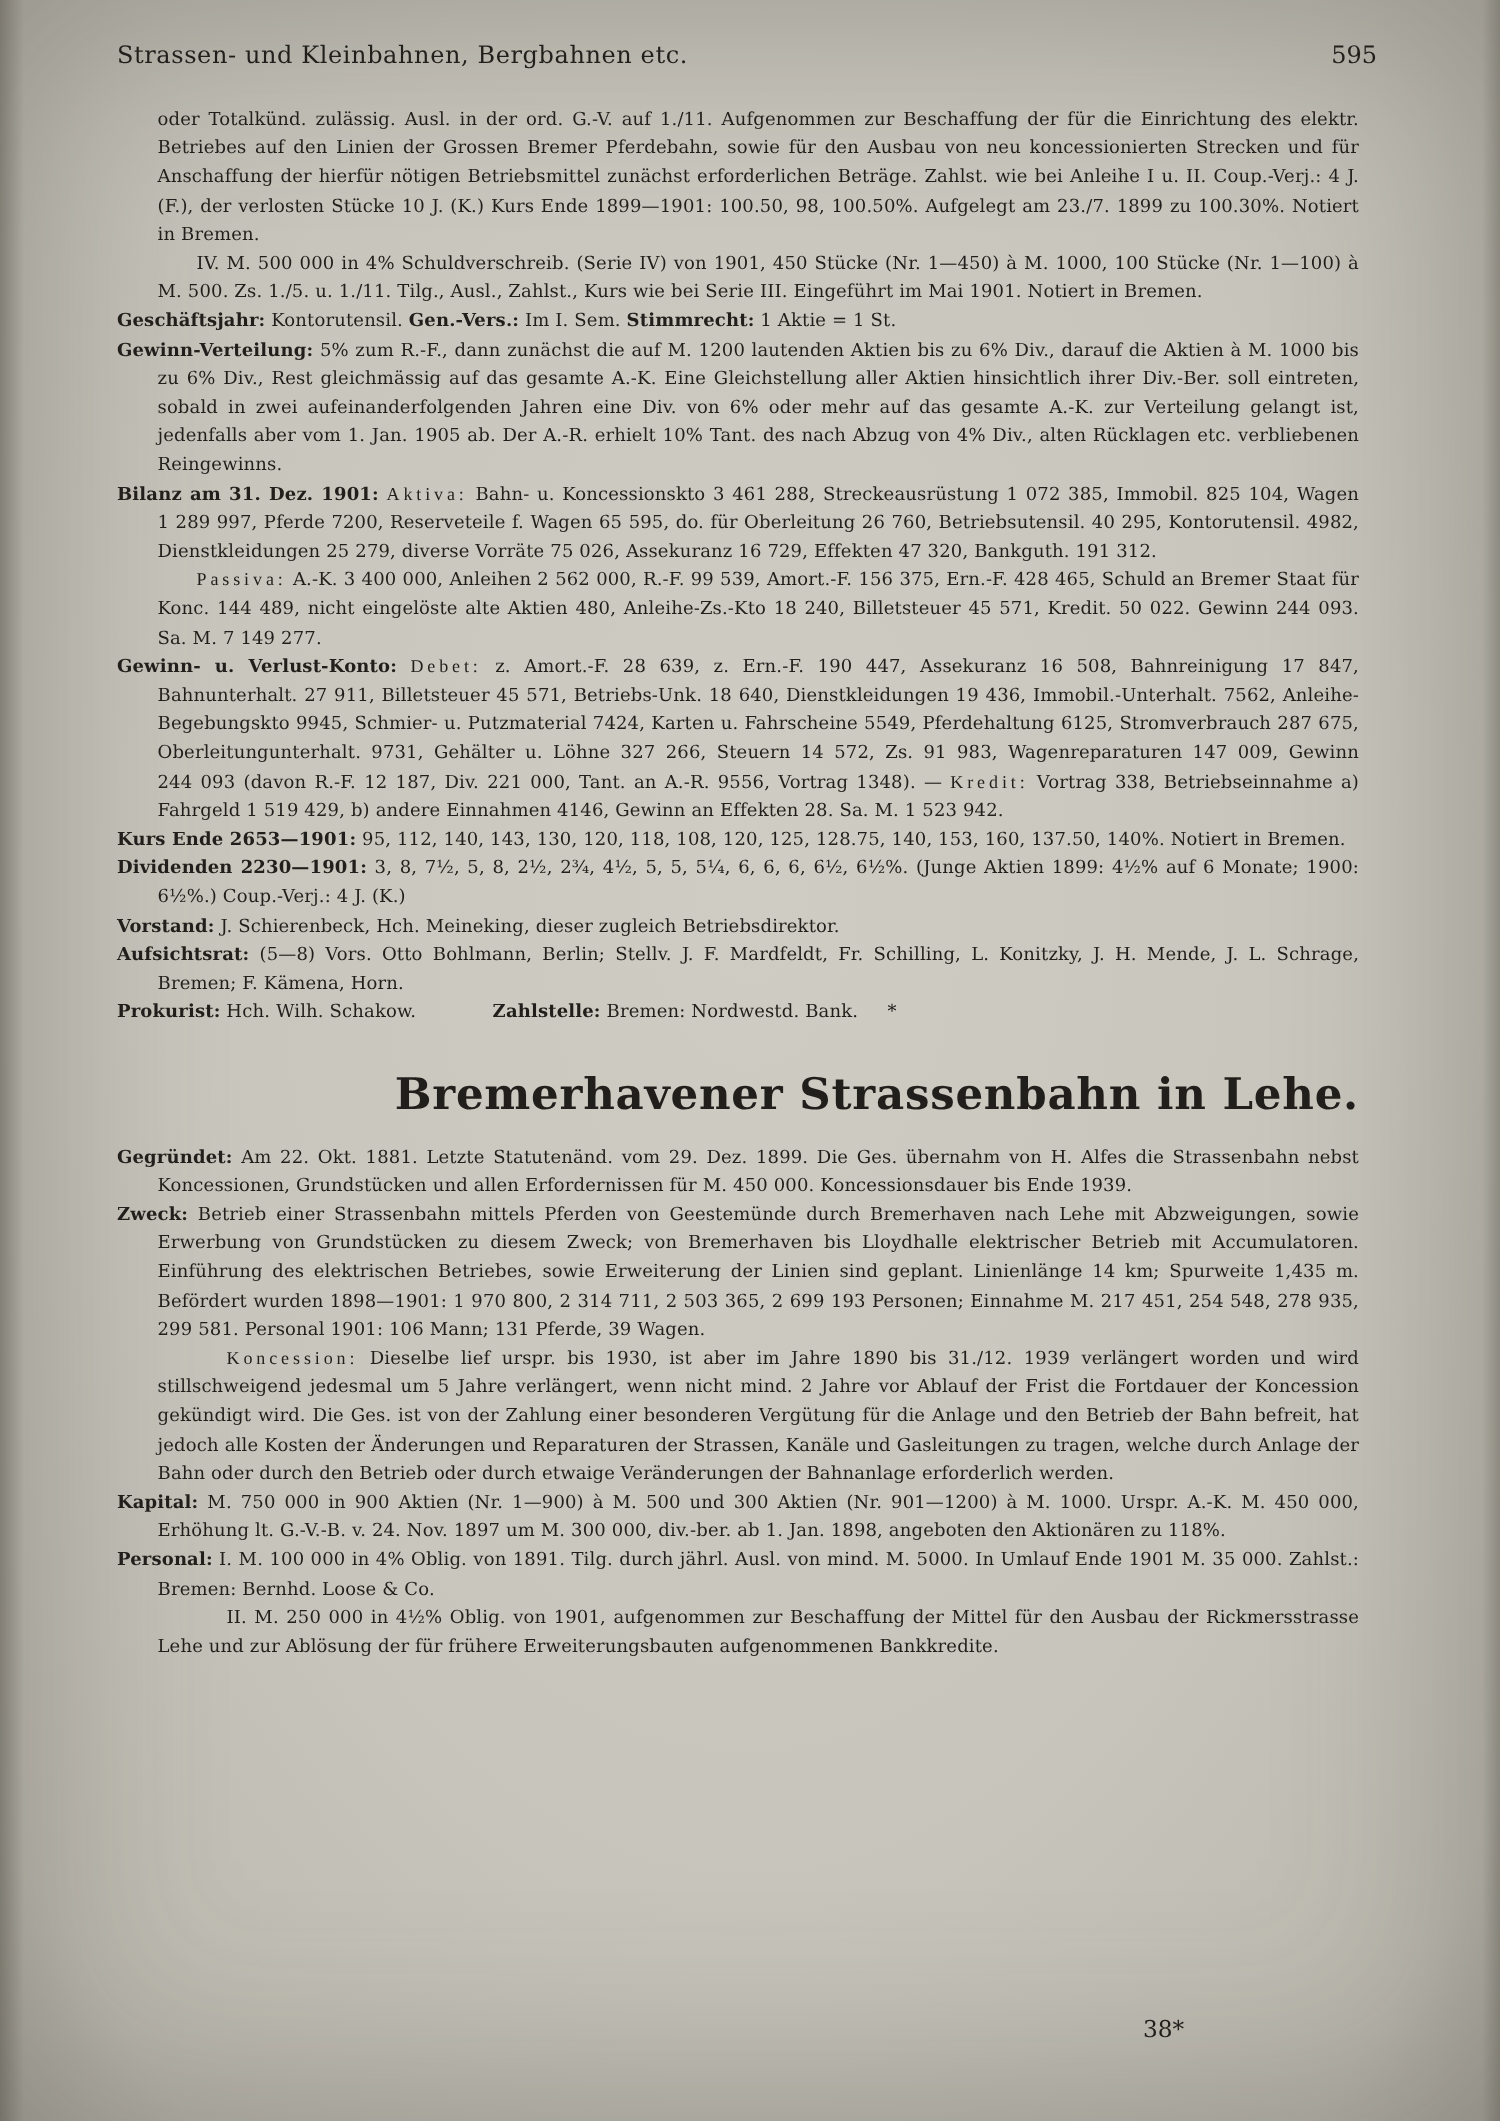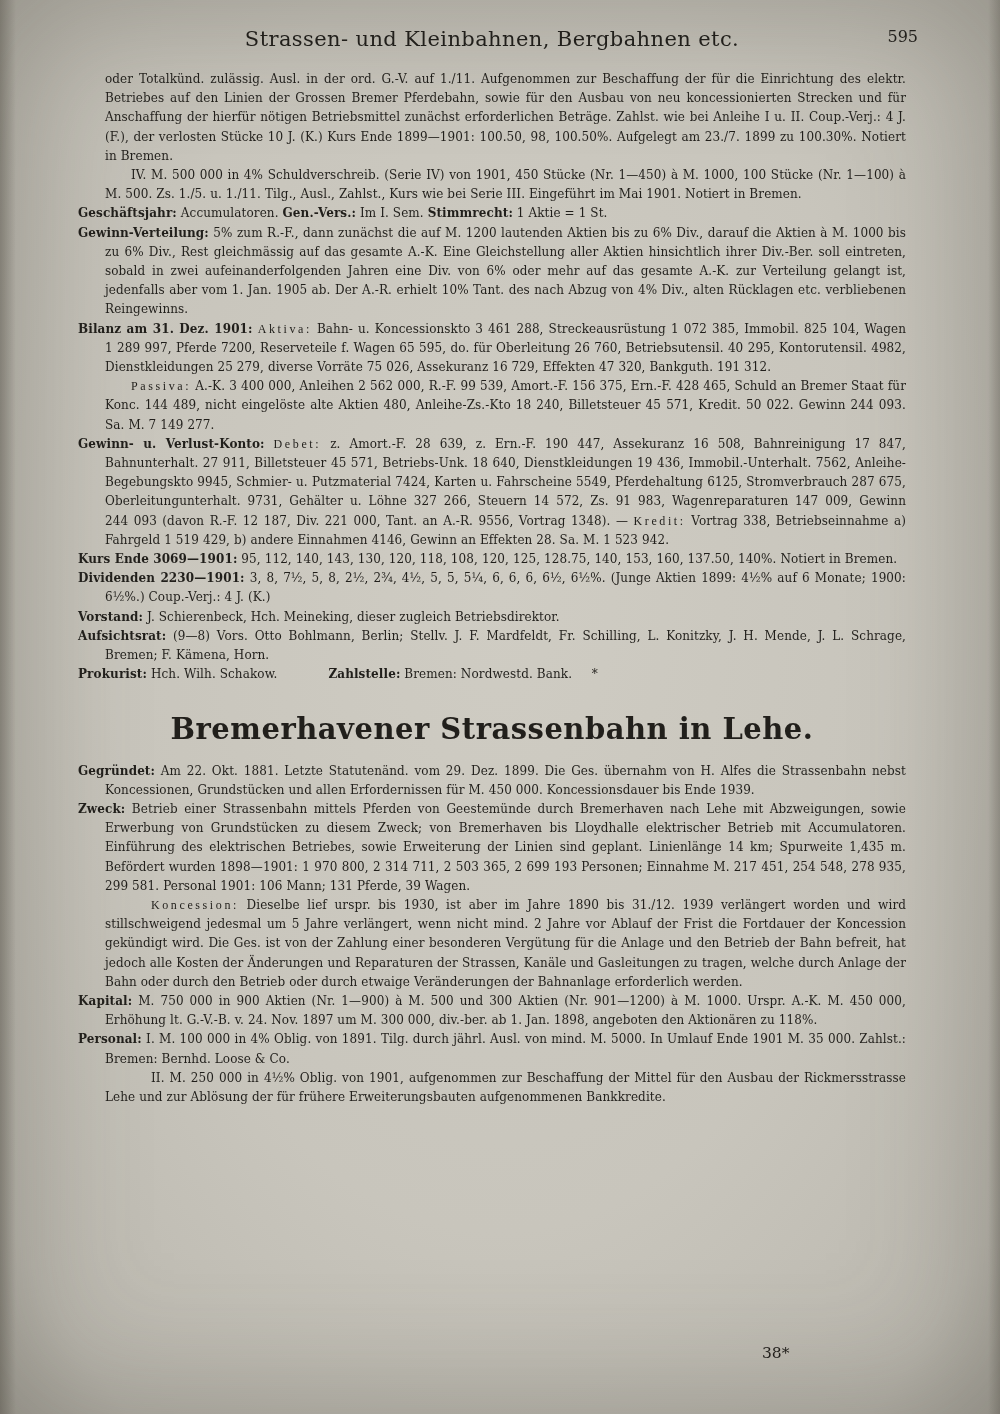--- a/index.html
+++ b/index.html
@@ -16,64 +16,64 @@
   }
   .page::before {
     content:""; position:absolute; left:0; top:0; bottom:0; width:16px;
     background:linear-gradient(to right, rgba(70,66,56,0.38), rgba(70,66,56,0));
   }
   .page::after {
     content:""; position:absolute; right:0; top:0; bottom:0; width:12px;
     background:linear-gradient(to left, rgba(70,66,56,0.28), rgba(70,66,56,0));
   }
   .header { position:absolute; top:27px; left:78px; width:828px; height:22px; }
-  .running-title { text-align:center; font-size:21px; letter-spacing:0.4px; }
+  .running-title { text-align:left; font-size:16px; letter-spacing:0.4px; }
   .page-number { position:absolute; right:-12px; top:0; font-size:16px; }
   .content { position:absolute; top:70px; left:78px; width:828px; }
   .para {
     margin:0; text-align:justify;
     font-size:12px; line-height:19.2px;
     letter-spacing:0.1px;
   }
   .para.hang  { padding-left:27px; text-indent:-27px; }
   .para.plain { padding-left:27px; text-indent:0; }
   .para.cont  { padding-left:27px; text-indent:26px; }
   .para.cont2 { padding-left:27px; text-indent:46px; }
   .b  { font-weight:bold;margin-top:14px; }
   .sp { letter-spacing:2.6px;font-family:Liberation Serif, serif; }
   .section-heading {
-    text-align:center; font-weight:bold;
+    text-align:right; font-weight:bold;
     font-size:29px; line-height:34px;
     margin:27px 0 16px 0; letter-spacing:0.5px;
   }
   .footer-sig { position:absolute; left:762px; top:1344px; font-size:15.5px; }
 </style>
 </head>
 <body>
 
 <div class="page">
 
   <div class="header">
     <div class="running-title">Strassen- und Kleinbahnen, Bergbahnen etc.</div>
     <div class="page-number">595</div>
   </div>
 
   <div class="content">
     <div>
         <p class="para plain"><span>oder Totalkünd. zulässig. Ausl. in der ord. G.-V. auf 1./11. Aufgenommen zur Beschaffung der für die Einrichtung des elektr. Betriebes auf den Linien der Grossen Bremer Pferdebahn, sowie für den Ausbau von neu koncessionierten Strecken und für Anschaffung der hierfür nötigen Betriebsmittel zunächst erforderlichen Beträge. Zahlst. wie bei Anleihe I u. II. Coup.-Verj.: 4 J. (F.), der verlosten Stücke 10 J. (K.) Kurs Ende 1899—1901: 100.50, 98, 100.50%. Aufgelegt am 23./7. 1899 zu 100.30%. Notiert in Bremen.</span></p>
         <p class="para cont"><span>IV. M. 500&nbsp;000 in 4% Schuldverschreib. (Serie IV) von 1901, 450 Stücke (Nr. 1—450) à M. 1000, 100 Stücke (Nr. 1—100) à M. 500. Zs. 1./5. u. 1./11. Tilg., Ausl., Zahlst., Kurs wie bei Serie III. Eingeführt im Mai 1901. Notiert in Bremen.</span></p>
-        <p class="para hang"><span class="b">Geschäftsjahr:</span><span> Accumulatoren. </span><span class="b">Gen.-Vers.:</span><span> Im I. Sem. </span><span class="b">Stimmrecht:</span><span> 1 Aktie = 1 St.</span></p>
+        <p class="para hang"><span class="b">Geschäftsjahr:</span><span> Kontorutensil. </span><span class="b">Gen.-Vers.:</span><span> Im I. Sem. </span><span class="b">Stimmrecht:</span><span> 1 Aktie = 1 St.</span></p>
         <p class="para hang"><span class="b">Gewinn-Verteilung:</span><span> 5% zum R.-F., dann zunächst die auf M. 1200 lautenden Aktien bis zu 6% Div., darauf die Aktien à M. 1000 bis zu 6% Div., Rest gleichmässig auf das gesamte A.-K. Eine Gleichstellung aller Aktien hinsichtlich ihrer Div.-Ber. soll eintreten, sobald in zwei aufeinanderfolgenden Jahren eine Div. von 6% oder mehr auf das gesamte A.-K. zur Verteilung gelangt ist, jedenfalls aber vom 1. Jan. 1905 ab. Der A.-R. erhielt 10% Tant. des nach Abzug von 4% Div., alten Rücklagen etc. verbliebenen Reingewinns.</span></p>
         <p class="para hang"><span class="b">Bilanz am 31. Dez. 1901:</span><span> </span><span class="sp">Aktiva:</span><span> Bahn- u. Koncessionskto 3&nbsp;461&nbsp;288, Streckeausrüstung 1&nbsp;072&nbsp;385, Immobil. 825&nbsp;104, Wagen 1&nbsp;289&nbsp;997, Pferde 7200, Reserveteile f. Wagen 65&nbsp;595, do. für Oberleitung 26&nbsp;760, Betriebsutensil. 40&nbsp;295, Kontorutensil. 4982, Dienstkleidungen 25&nbsp;279, diverse Vorräte 75&nbsp;026, Assekuranz 16&nbsp;729, Effekten 47&nbsp;320, Bankguth. 191&nbsp;312.</span></p>
         <p class="para cont"><span class="sp">Passiva:</span><span> A.-K. 3&nbsp;400&nbsp;000, Anleihen 2&nbsp;562&nbsp;000, R.-F. 99&nbsp;539, Amort.-F. 156&nbsp;375, Ern.-F. 428&nbsp;465, Schuld an Bremer Staat für Konc. 144&nbsp;489, nicht eingelöste alte Aktien 480, Anleihe-Zs.-Kto 18&nbsp;240, Billetsteuer 45&nbsp;571, Kredit. 50&nbsp;022. Gewinn 244&nbsp;093. Sa. M. 7&nbsp;149&nbsp;277.</span></p>
         <p class="para hang"><span class="b">Gewinn- u. Verlust-Konto:</span><span> </span><span class="sp">Debet:</span><span> z. Amort.-F. 28&nbsp;639, z. Ern.-F. 190&nbsp;447, Assekuranz 16&nbsp;508, Bahnreinigung 17&nbsp;847, Bahnunterhalt. 27&nbsp;911, Billetsteuer 45&nbsp;571, Betriebs-Unk. 18&nbsp;640, Dienstkleidungen 19&nbsp;436, Immobil.-Unterhalt. 7562, Anleihe-Begebungskto 9945, Schmier- u. Putzmaterial 7424, Karten u. Fahrscheine 5549, Pferdehaltung 6125, Stromverbrauch 287&nbsp;675, Oberleitungunterhalt. 9731, Gehälter u. Löhne 327&nbsp;266, Steuern 14&nbsp;572, Zs. 91&nbsp;983, Wagenreparaturen 147&nbsp;009, Gewinn 244&nbsp;093 (davon R.-F. 12&nbsp;187, Div. 221&nbsp;000, Tant. an A.-R. 9556, Vortrag 1348). — </span><span class="sp">Kredit:</span><span> Vortrag 338, Betriebseinnahme a) Fahrgeld 1&nbsp;519&nbsp;429, b) andere Einnahmen 4146, Gewinn an Effekten 28. Sa. M. 1&nbsp;523&nbsp;942.</span></p>
-        <p class="para hang"><span class="b">Kurs Ende 3069—1901:</span><span> 95, 112, 140, 143, 130, 120, 118, 108, 120, 125, 128.75, 140, 153, 160, 137.50, 140%. Notiert in Bremen.</span></p>
+        <p class="para hang"><span class="b">Kurs Ende 2653—1901:</span><span> 95, 112, 140, 143, 130, 120, 118, 108, 120, 125, 128.75, 140, 153, 160, 137.50, 140%. Notiert in Bremen.</span></p>
         <p class="para hang"><span class="b">Dividenden 2230—1901:</span><span> 3, 8, 7½, 5, 8, 2½, 2¾, 4½, 5, 5, 5¼, 6, 6, 6, 6½, 6½%. (Junge Aktien 1899: 4½% auf 6 Monate; 1900: 6½%.) Coup.-Verj.: 4 J. (K.)</span></p>
         <p class="para hang"><span class="b">Vorstand:</span><span> J. Schierenbeck, Hch. Meineking, dieser zugleich Betriebsdirektor.</span></p>
-        <p class="para hang"><span class="b">Aufsichtsrat:</span><span> (9—8) Vors. Otto Bohlmann, Berlin; Stellv. J. F. Mardfeldt, Fr. Schilling, L. Konitzky, J. H. Mende, J. L. Schrage, Bremen; F. Kämena, Horn.</span></p>
+        <p class="para hang"><span class="b">Aufsichtsrat:</span><span> (5—8) Vors. Otto Bohlmann, Berlin; Stellv. J. F. Mardfeldt, Fr. Schilling, L. Konitzky, J. H. Mende, J. L. Schrage, Bremen; F. Kämena, Horn.</span></p>
         <p class="para hang"><span class="b">Prokurist:</span><span> Hch. Wilh. Schakow.&nbsp;&nbsp;&nbsp;&nbsp;&nbsp;&nbsp;&nbsp;&nbsp;&nbsp;&nbsp;&nbsp;&nbsp; </span><span class="b">Zahlstelle:</span><span> Bremen: Nordwestd. Bank.&nbsp;&nbsp;&nbsp;&nbsp; *</span></p>
       </div>
 
     <div class="section-heading">Bremerhavener Strassenbahn in Lehe.</div>
 
     <div>
         <p class="para hang"><span class="b">Gegründet:</span><span> Am 22. Okt. 1881. Letzte Statutenänd. vom 29. Dez. 1899. Die Ges. übernahm von H. Alfes die Strassenbahn nebst Koncessionen, Grundstücken und allen Erfordernissen für M. 450&nbsp;000. Koncessionsdauer bis Ende 1939.</span></p>
         <p class="para hang"><span class="b">Zweck:</span><span> Betrieb einer Strassenbahn mittels Pferden von Geestemünde durch Bremerhaven nach Lehe mit Abzweigungen, sowie Erwerbung von Grundstücken zu diesem Zweck; von Bremerhaven bis Lloydhalle elektrischer Betrieb mit Accumulatoren. Einführung des elektrischen Betriebes, sowie Erweiterung der Linien sind geplant. Linienlänge 14 km; Spurweite 1,435 m. Befördert wurden 1898—1901: 1&nbsp;970&nbsp;800, 2&nbsp;314&nbsp;711, 2&nbsp;503&nbsp;365, 2&nbsp;699&nbsp;193 Personen; Einnahme M. 217&nbsp;451, 254&nbsp;548, 278&nbsp;935, 299&nbsp;581. Personal 1901: 106 Mann; 131 Pferde, 39 Wagen.</span></p>
         <p class="para cont2"><span class="sp">Koncession:</span><span> Dieselbe lief urspr. bis 1930, ist aber im Jahre 1890 bis 31./12. 1939 verlängert worden und wird stillschweigend jedesmal um 5 Jahre verlängert, wenn nicht mind. 2 Jahre vor Ablauf der Frist die Fortdauer der Koncession gekündigt wird. Die Ges. ist von der Zahlung einer besonderen Vergütung für die Anlage und den Betrieb der Bahn befreit, hat jedoch alle Kosten der Änderungen und Reparaturen der Strassen, Kanäle und Gasleitungen zu tragen, welche durch Anlage der Bahn oder durch den Betrieb oder durch etwaige Veränderungen der Bahnanlage erforderlich werden.</span></p>
         <p class="para hang"><span class="b">Kapital:</span><span> M. 750&nbsp;000 in 900 Aktien (Nr. 1—900) à M. 500 und 300 Aktien (Nr. 901—1200) à M. 1000. Urspr. A.-K. M. 450&nbsp;000, Erhöhung lt. G.-V.-B. v. 24. Nov. 1897 um M. 300&nbsp;000, div.-ber. ab 1. Jan. 1898, angeboten den Aktionären zu 118%.</span></p>

